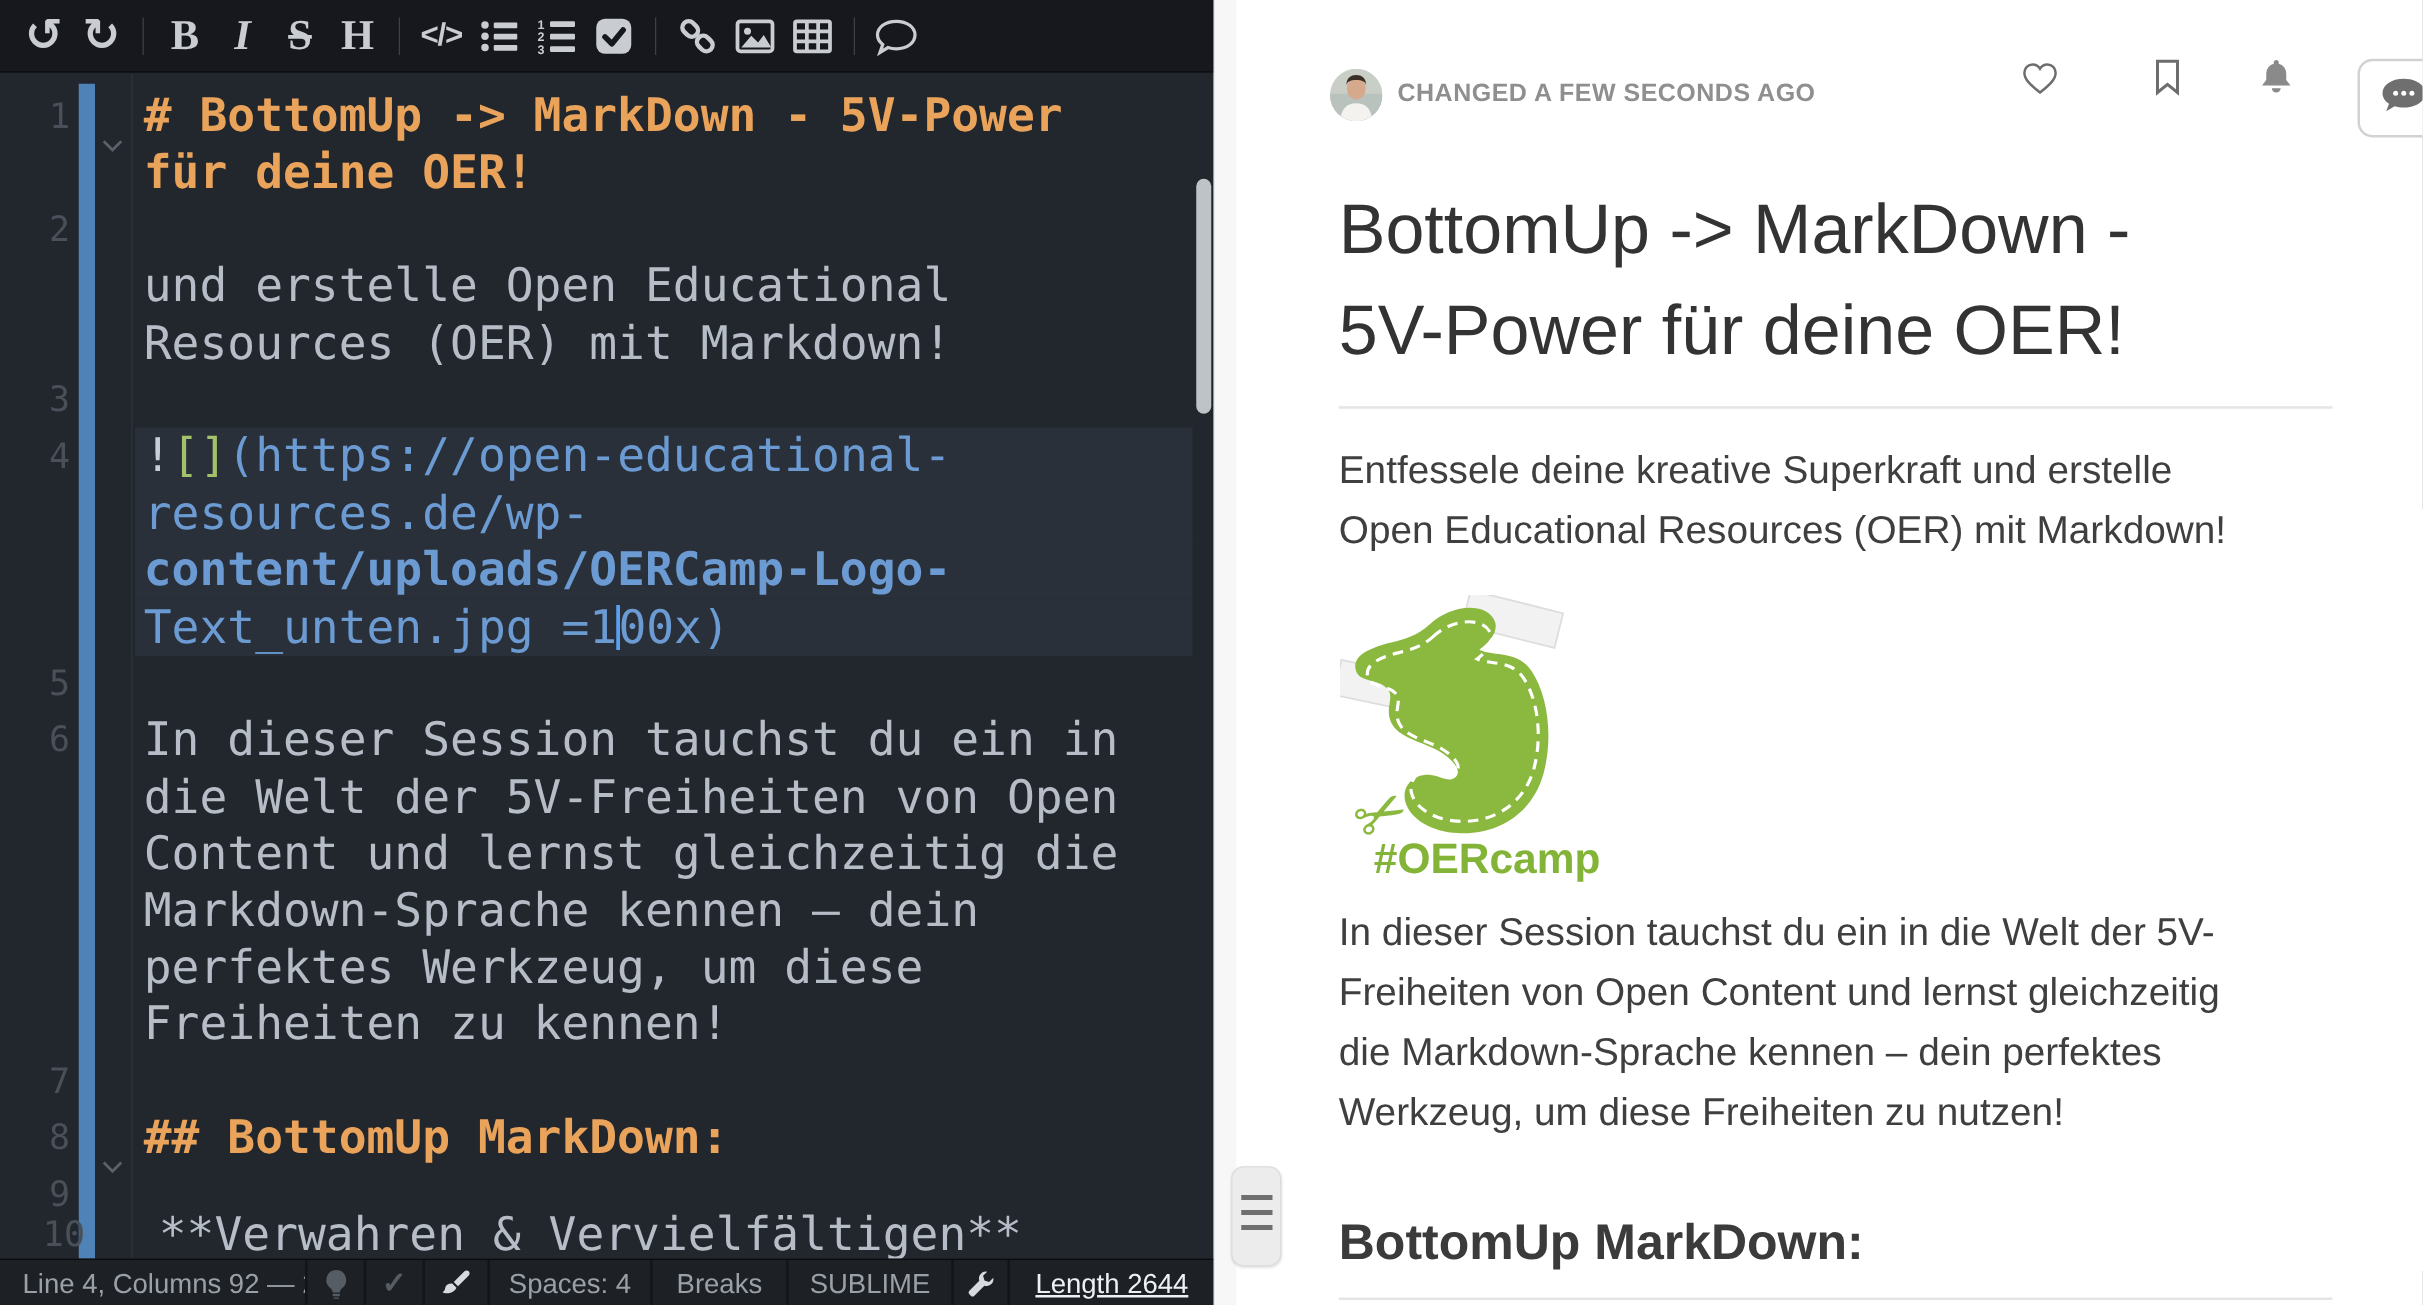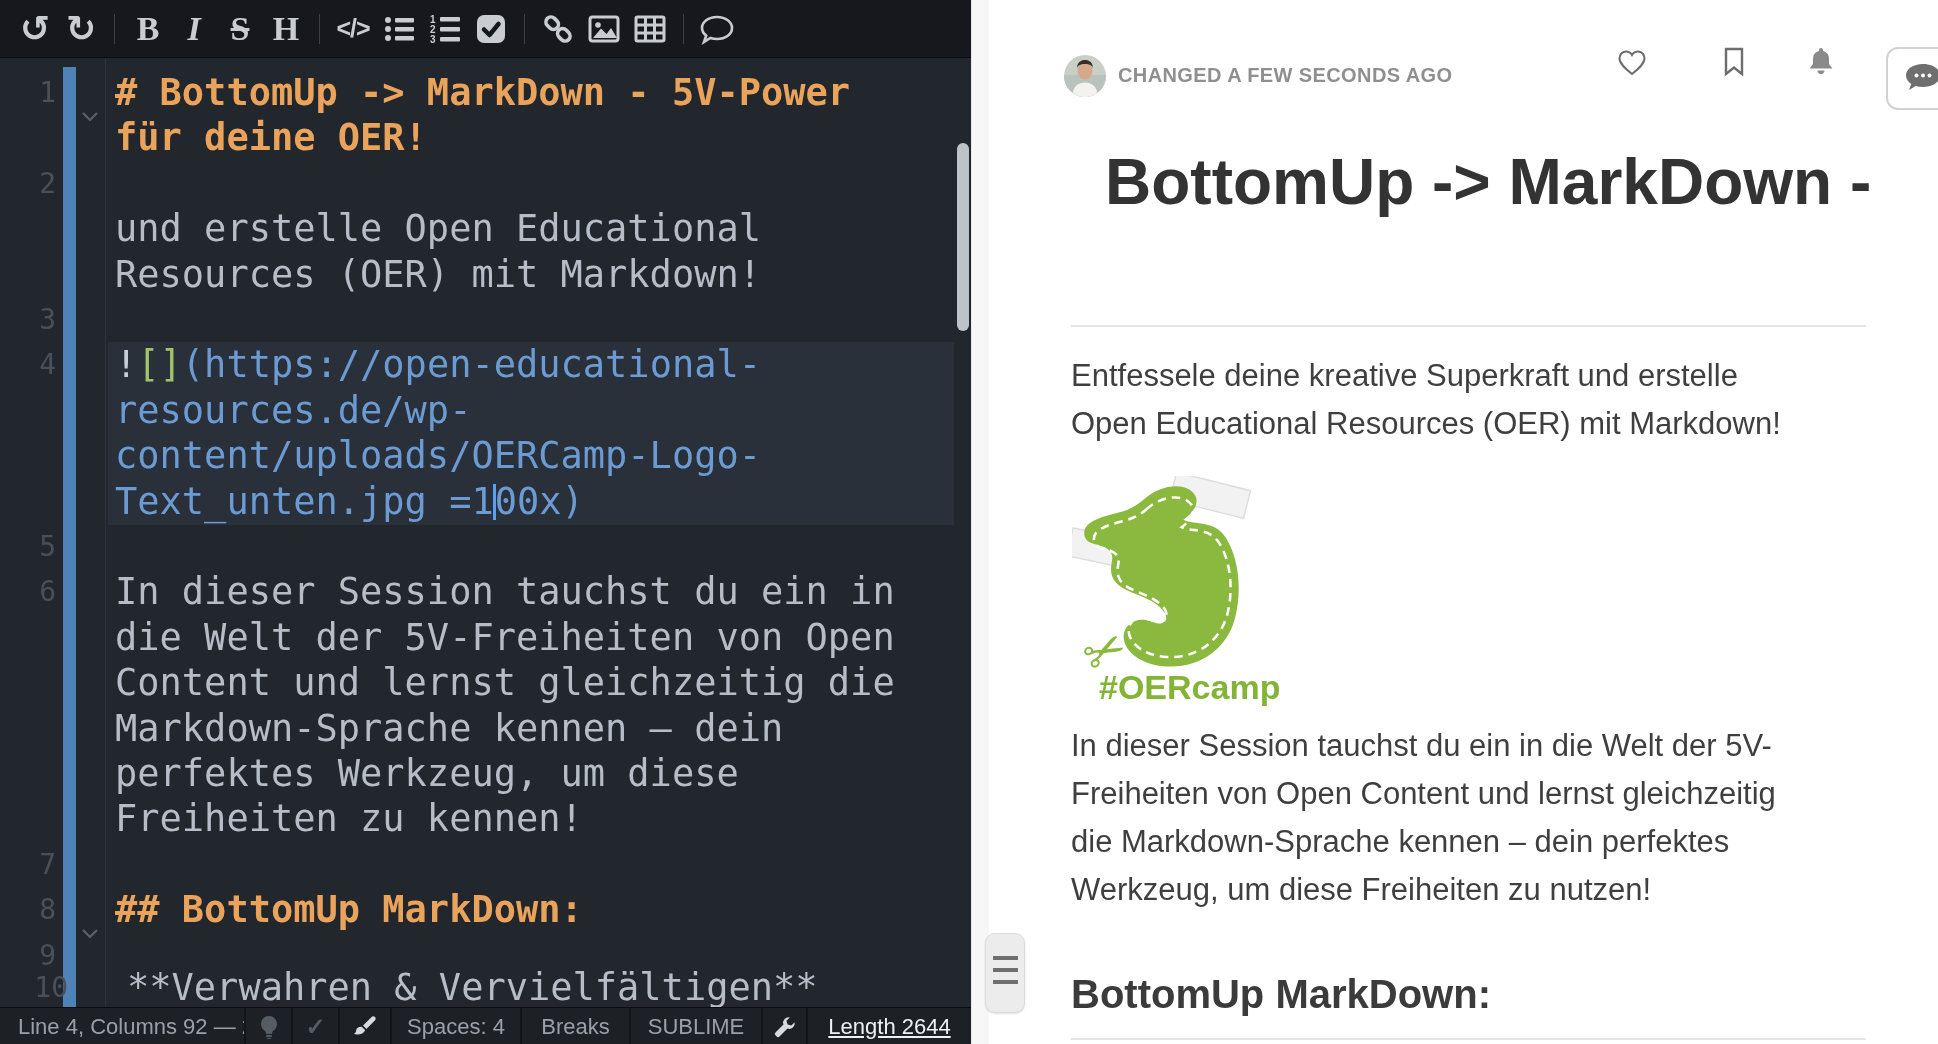--- a/index.html
+++ b/index.html
@@ -73,22 +73,22 @@
   .avatar { position:absolute; left:25px; top:55px; width:42px; height:42px;
             border-radius:50%; overflow:hidden; }
   .meta-label { position:absolute; left:79px; top:64px; font-size:20px; color:#8f8f8f;
                 letter-spacing:.4px; font-weight:bold; }
 
   .hdr-icon { position:absolute; cursor:pointer; }
   .comment-btn { position:absolute; left:847px; top:47px; width:74px; height:63px;
                  border:2px solid #d2d2d2; border-radius:12px; background:#fff;
                  display:flex; align-items:center; justify-content:center; cursor:pointer; }
 
-  .doc-h1 { position:absolute; left:32px; top:142px; font-size:64px; line-height:81px;
-            font-weight:bold; color:#333;margin-left:34px; }
+  .doc-h1 { position:absolute; left:32px; top:142px; font-size:56px; line-height:81px;
+            font-weight:normal; color:#333; }
   .doc-h1 span { display:block; white-space:nowrap; }
   .doc-hr1 { position:absolute; left:32px; top:325px; width:795px; height:2px; background:#e5e5e5; }
   .doc-p { position:absolute; left:32px; font-size:31px; line-height:48px; color:#3f3f3f; }
   .doc-p span { display:block; white-space:nowrap; }
   .doc-p1 { top:352px; }
   .doc-p2 { top:722px; }
   .logo { position:absolute; left:33px; top:476px; width:200px; height:200px; }
   .logo-caption { position:absolute; left:60px; top:668px; font-size:34px; font-weight:bold;
                   color:#83b438; }
   .doc-h2 { position:absolute; left:32px; top:972px; font-size:40px; font-weight:bold; color:#3b3b3b;
@@ -198,21 +198,21 @@
             <span class="lnum">3</span>
             <span class="ecode"></span>
           </div>
           <div class="erow hl" style="top: 283px;">
             <span class="lnum">4</span>
             <span class="ecode"><span class="seg-bang">!</span><span class="seg-bracket">[]</span><span class="seg-url">(https://open-educational-</span></span>
           </div>
           <div class="erow hl" style="top: 329px;">
             <span class="ecode"><span class="seg-url">resources.de/wp-</span></span>
           </div>
-          <div class="erow hl" style="top: 374px;">
+          <div class="erow hl" style="top: 374px; font-weight: bold;">
             <span class="ecode"><span class="seg-url">content/uploads/OERCamp-Logo-</span></span>
           </div>
           <div class="erow hl" style="top: 420px;">
             <span class="ecode"><span class="seg-url">Text_unten.jpg =1</span><span class="cursor"></span><span class="seg-url">00x)</span></span>
           </div>
           <div class="erow" style="top: 465px;">
             <span class="lnum">5</span>
             <span class="ecode"></span>
           </div>
           <div class="erow" style="top: 510px;">
@@ -329,20 +329,21 @@
           <path d="M19 3 C28.9 3 36 8 36 14.5 C36 21 28.9 26 19 26 C16.4 26 13.9 25.6 11.7 24.9 L5 29 L7.2 23 C4.1 20.8 2 17.9 2 14.5 C2 8 9.1 3 19 3 Z" fill="#6f6f6f"></path>
           <circle cx="12.5" cy="14.5" r="2" fill="#fff"></circle>
             <circle cx="19" cy="14.5" r="2" fill="#fff"></circle>
             <circle cx="25.5" cy="14.5" r="2" fill="#fff"></circle>
         </svg>
       </span>
     </div>
 
     <h1 class="doc-h1">
       <span>BottomUp -&gt; MarkDown -</span>
+      <span>5V-Power für deine OER!</span>
     </h1>
     <div class="doc-hr1"></div>
 
     <p class="doc-p doc-p1">
       <span>Entfessele deine kreative Superkraft und erstelle</span>
       <span>Open Educational Resources (OER) mit Markdown!</span>
     </p>
 
     <div class="logo">
       <svg width="200" height="200" viewBox="0 0 200 210">

